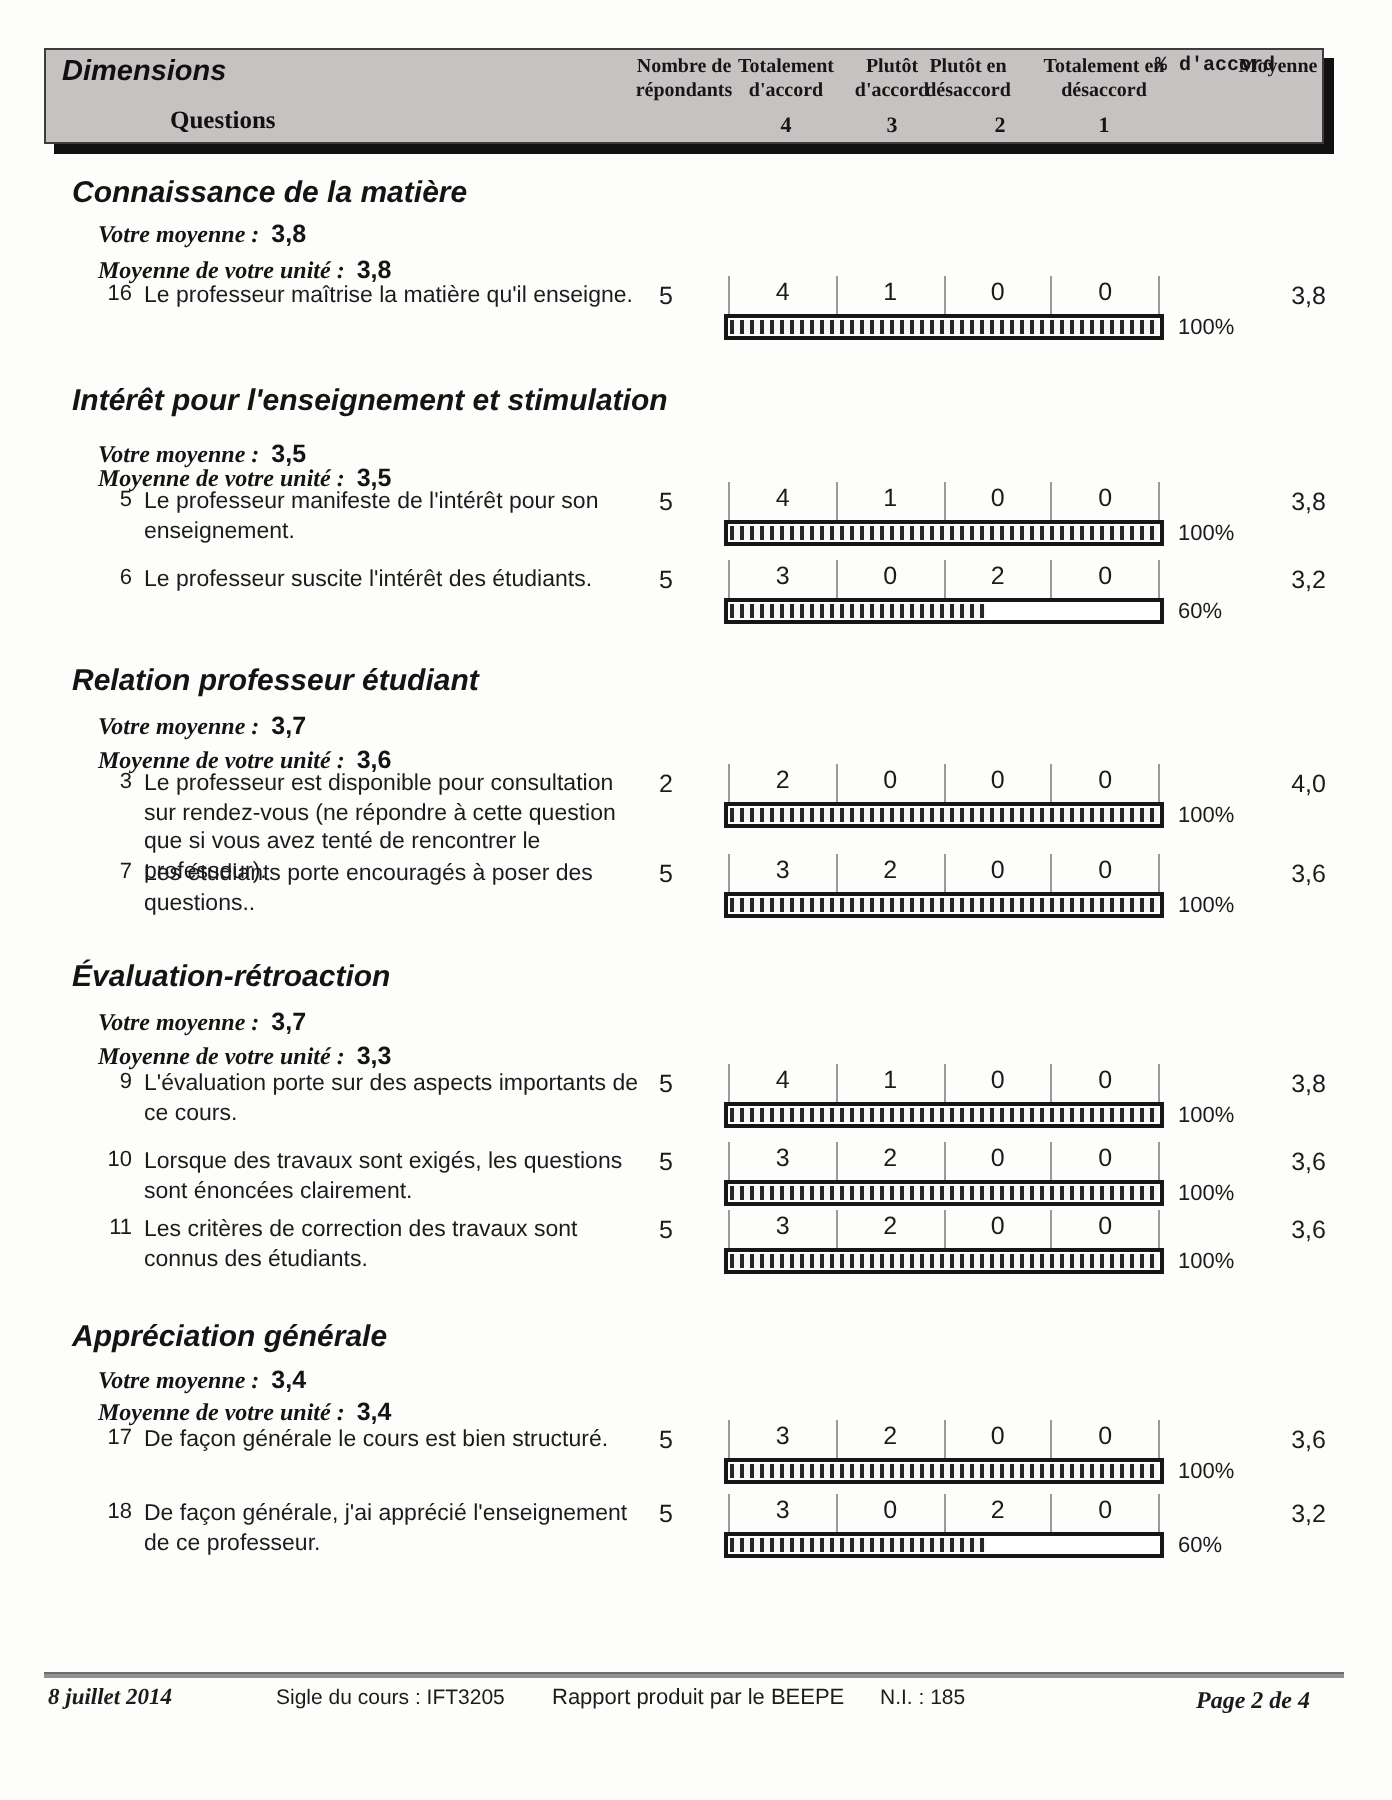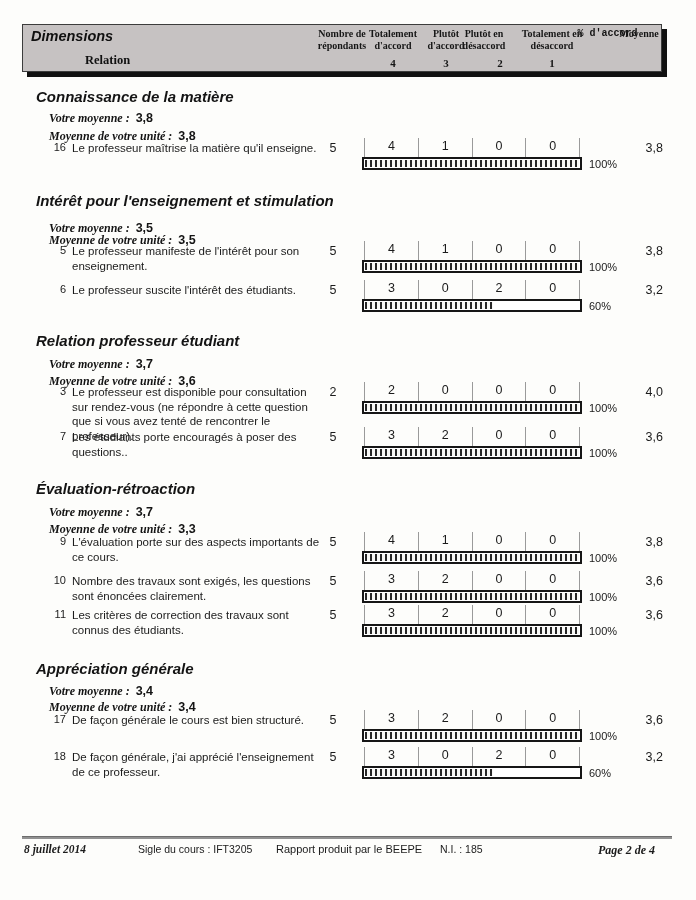--- a/index.html
+++ b/index.html
@@ -69,21 +69,21 @@
   .f-item{position:absolute;top:843px;font-size:10.5px;white-space:nowrap;}
   .f-serif-bi{font-family:"Liberation Serif",serif;font-weight:bold;font-style:italic;font-size:11.5px;}
 </style>
 </head>
 <body>
 
 <div class="page">
 
   <div class="hdr">
     <div class="dims">Dimensions</div>
-    <div class="ques">Relation</div>
+    <div class="ques">Questions</div>
     <div class="col" style="left:290px;width:58px;">Nombre de répondants</div>
     <div class="col" style="left:339px;width:62px;">Totalement d'accord</div>
     <div class="col" style="left:395px;width:56px;">Plutôt d'accord</div>
     <div class="col" style="left:432px;width:58px;">Plutôt en désaccord</div>
     <div class="col" style="left:497px;width:64px;">Totalement en désaccord</div>
     <div class="col" style="left:547px;width:75px;font-family:Liberation Mono, monospace;">% d'accord</div>
     <div class="col" style="left:586px;width:60px;">Moyenne</div>
     <div class="dig" style="left:339px;width:62px;">4</div>
     <div class="dig" style="left:395px;width:56px;">3</div>
     <div class="dig" style="left:448px;width:58px;">2</div>
@@ -219,21 +219,21 @@
     </div>
     <div class="qbar">
         <div class="hatch" style="width: 100%;"></div>
       </div>
     <div class="qpct">100%</div>
     <div class="qavg">3,8</div>
   </div>
 
   <div class="row" style="top:574px;">
     <div class="qnum">10</div>
-    <div class="qtext">Nombre des travaux sont exigés, les questions sont énoncées clairement.</div>
+    <div class="qtext">Lorsque des travaux sont exigés, les questions sont énoncées clairement.</div>
     <div class="qcount">5</div>
     <div class="qtable">
       <div class="cell">3</div>
       <div class="cell">2</div>
       <div class="cell">0</div>
       <div class="cell">0</div>
     </div>
     <div class="qbar">
         <div class="hatch" style="width: 100%;"></div>
       </div>

